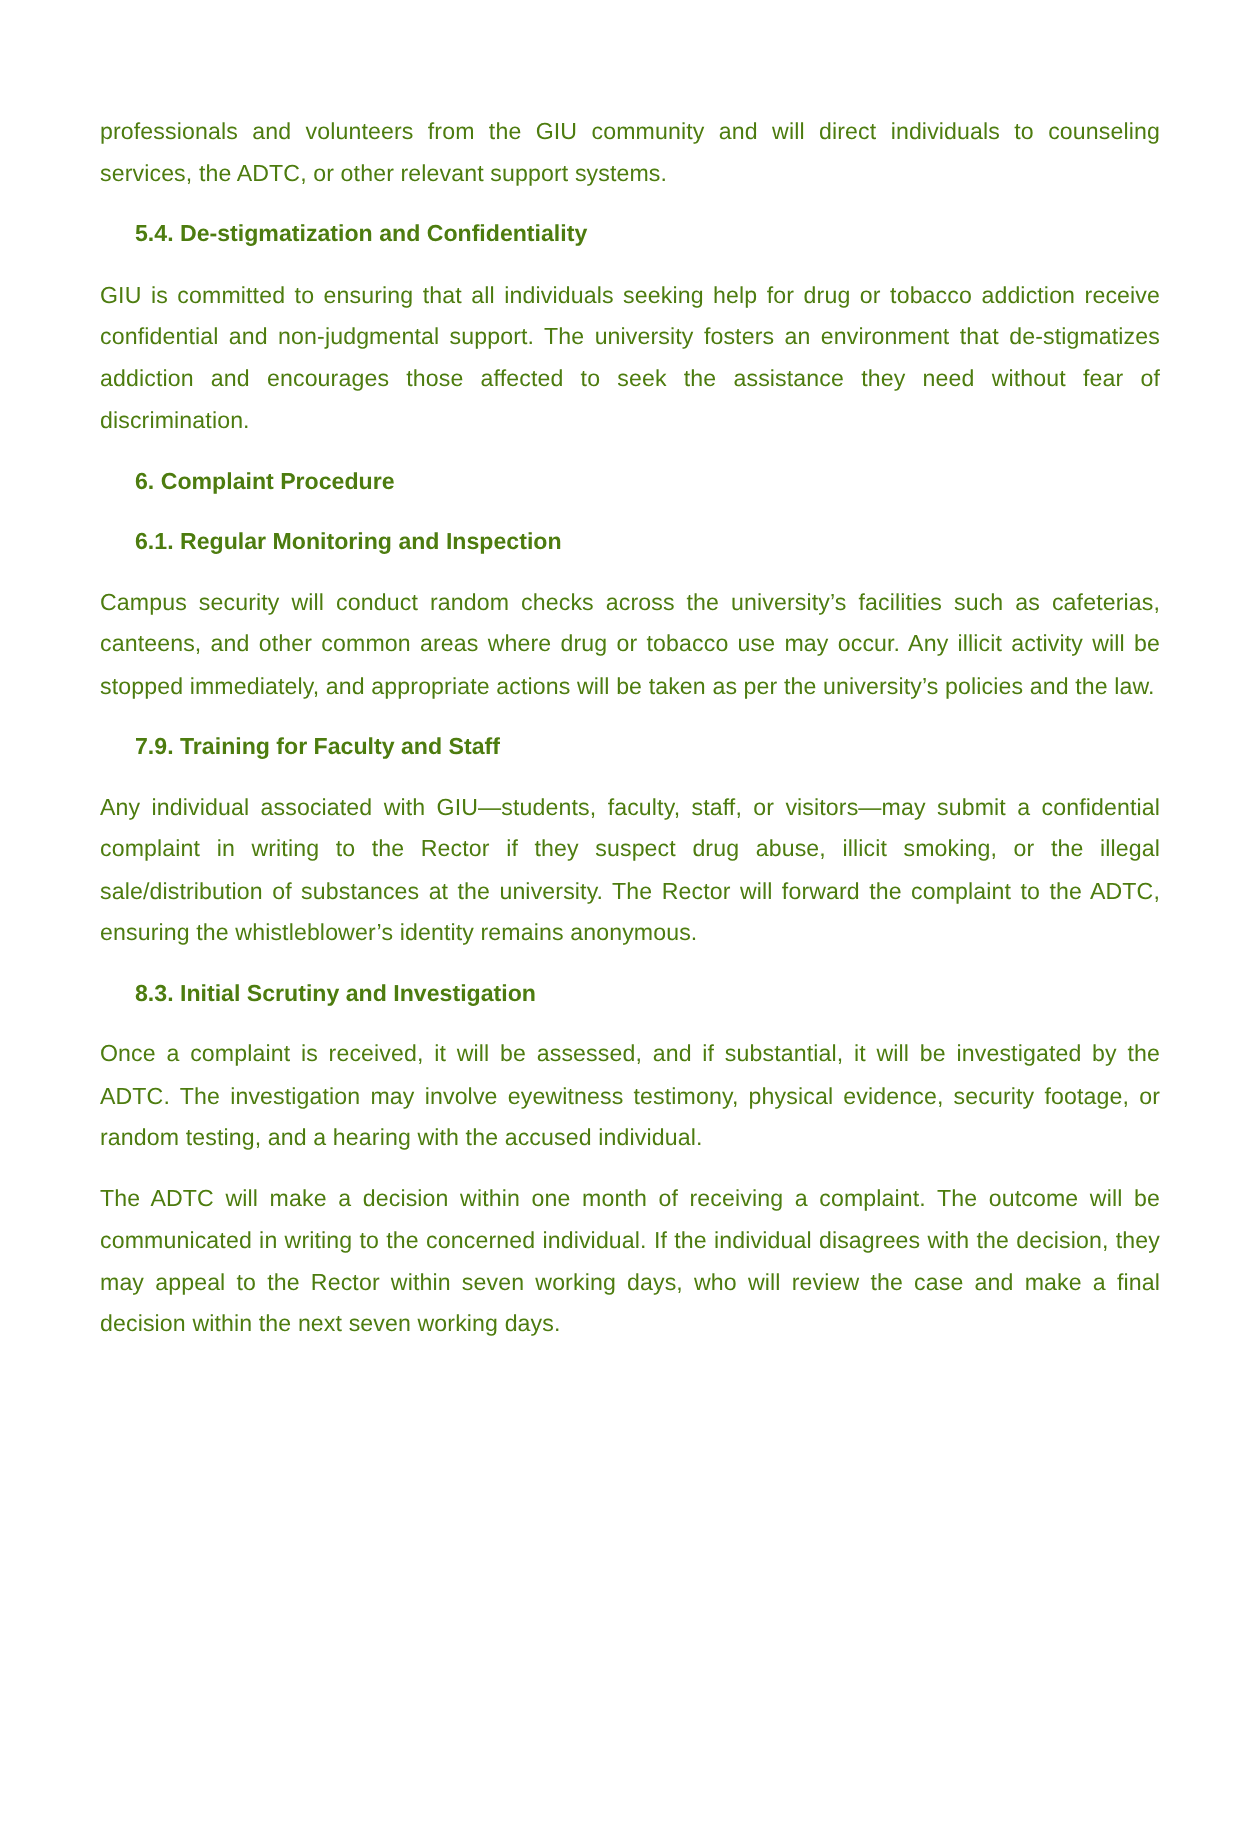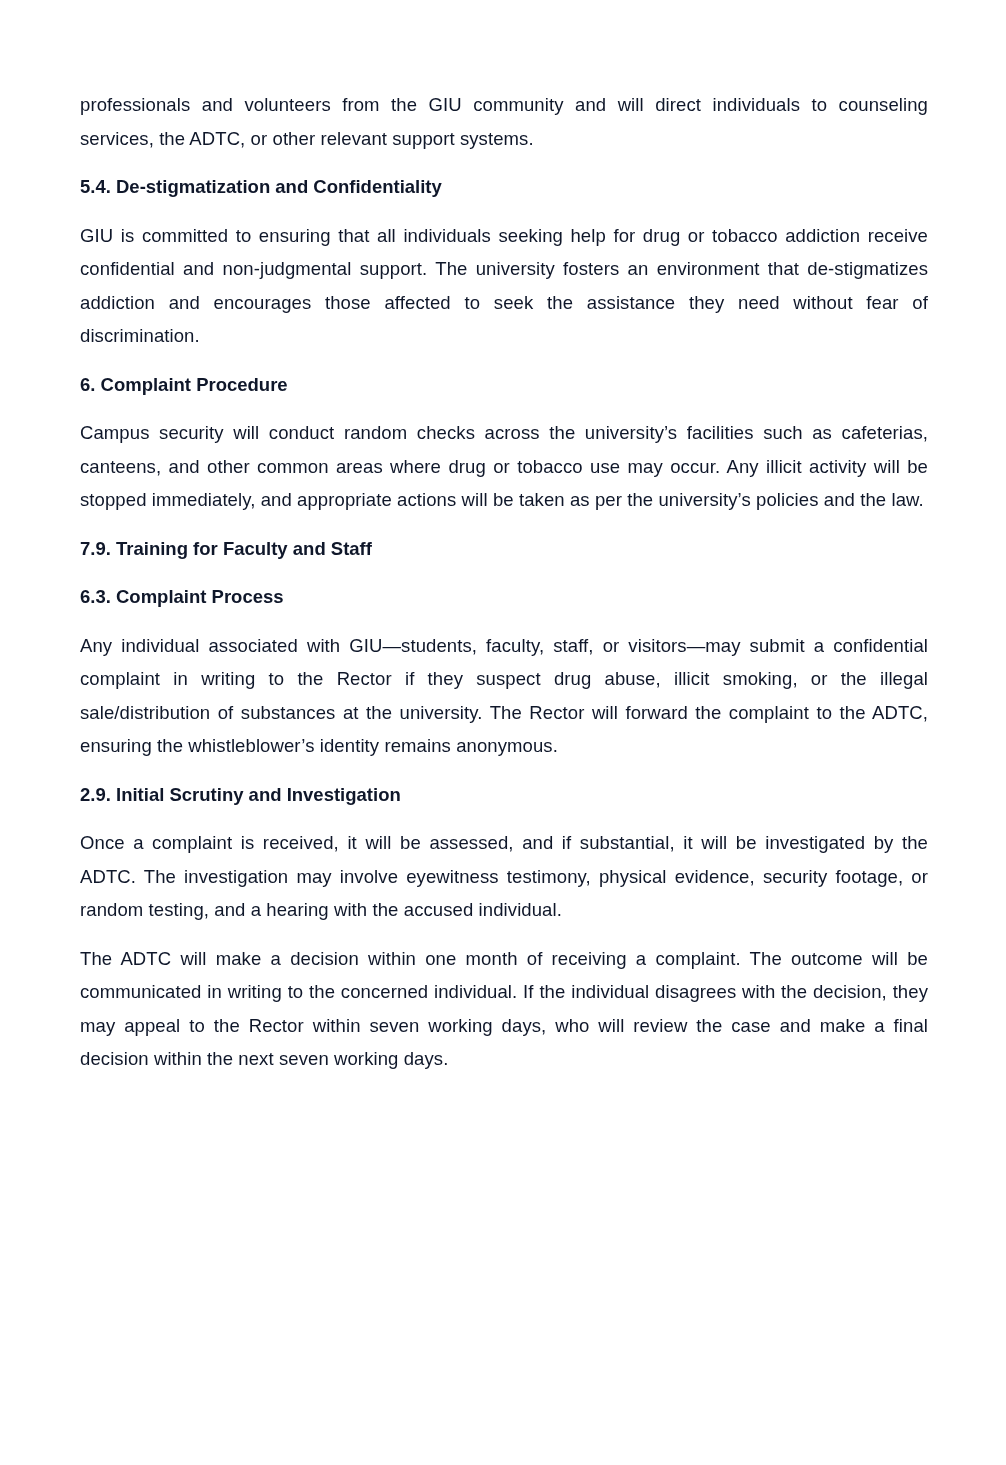--- a/index.html
+++ b/index.html
@@ -8,45 +8,46 @@
     background: #ffffff;
   }
   .page {
     width: 1006px;
     height: 1212px;
     box-sizing: border-box;
     background: #ffffff;
     padding: 88px 78px 40px 80px;
     overflow: hidden;
     font-family: "Liberation Sans", "DejaVu Sans", sans-serif;
-    color: #0f172a;
+    color: #4d7c0f;
   }
   .block {
     font-size: 18.5px;
     line-height: 33.5px;
     margin: 0 0 15px 0;
   }
   .paragraph {
     text-align: justify;
     font-weight: 400;
     letter-spacing: 0.1px;
   }
   .heading {
     text-align: left;
     font-weight: 700;
+    margin-left: 28px;
   }
 </style>
 </head>
 <body>
 
 <div class="page">
   <p class="block paragraph">professionals and volunteers from the GIU community and will direct individuals to counseling services, the ADTC, or other relevant support systems.</p>
   <p class="block heading">5.4. De-stigmatization and Confidentiality</p>
   <p class="block paragraph">GIU is committed to ensuring that all individuals seeking help for drug or tobacco addiction receive confidential and non-judgmental support. The university fosters an environment that de-stigmatizes addiction and encourages those affected to seek the assistance they need without fear of discrimination.</p>
   <p class="block heading">6. Complaint Procedure</p>
+  <p class="block heading">6.1. Regular Monitoring and Inspection</p>
   <p class="block paragraph">Campus security will conduct random checks across the university’s facilities such as cafeterias, canteens, and other common areas where drug or tobacco use may occur. Any illicit activity will be stopped immediately, and appropriate actions will be taken as per the university’s policies and the law.</p>
   <p class="block heading">7.9. Training for Faculty and Staff</p>
-  <p class="block heading">6.3. Complaint Process</p>
   <p class="block paragraph">Any individual associated with GIU—students, faculty, staff, or visitors—may submit a confidential complaint in writing to the Rector if they suspect drug abuse, illicit smoking, or the illegal sale/distribution of substances at the university. The Rector will forward the complaint to the ADTC, ensuring the whistleblower’s identity remains anonymous.</p>
-  <p class="block heading">2.9. Initial Scrutiny and Investigation</p>
+  <p class="block heading">8.3. Initial Scrutiny and Investigation</p>
   <p class="block paragraph">Once a complaint is received, it will be assessed, and if substantial, it will be investigated by the ADTC. The investigation may involve eyewitness testimony, physical evidence, security footage, or random testing, and a hearing with the accused individual.</p>
   <p class="block paragraph">The ADTC will make a decision within one month of receiving a complaint. The outcome will be communicated in writing to the concerned individual. If the individual disagrees with the decision, they may appeal to the Rector within seven working days, who will review the case and make a final decision within the next seven working days.</p>
 </div>
 
 </body></html>

